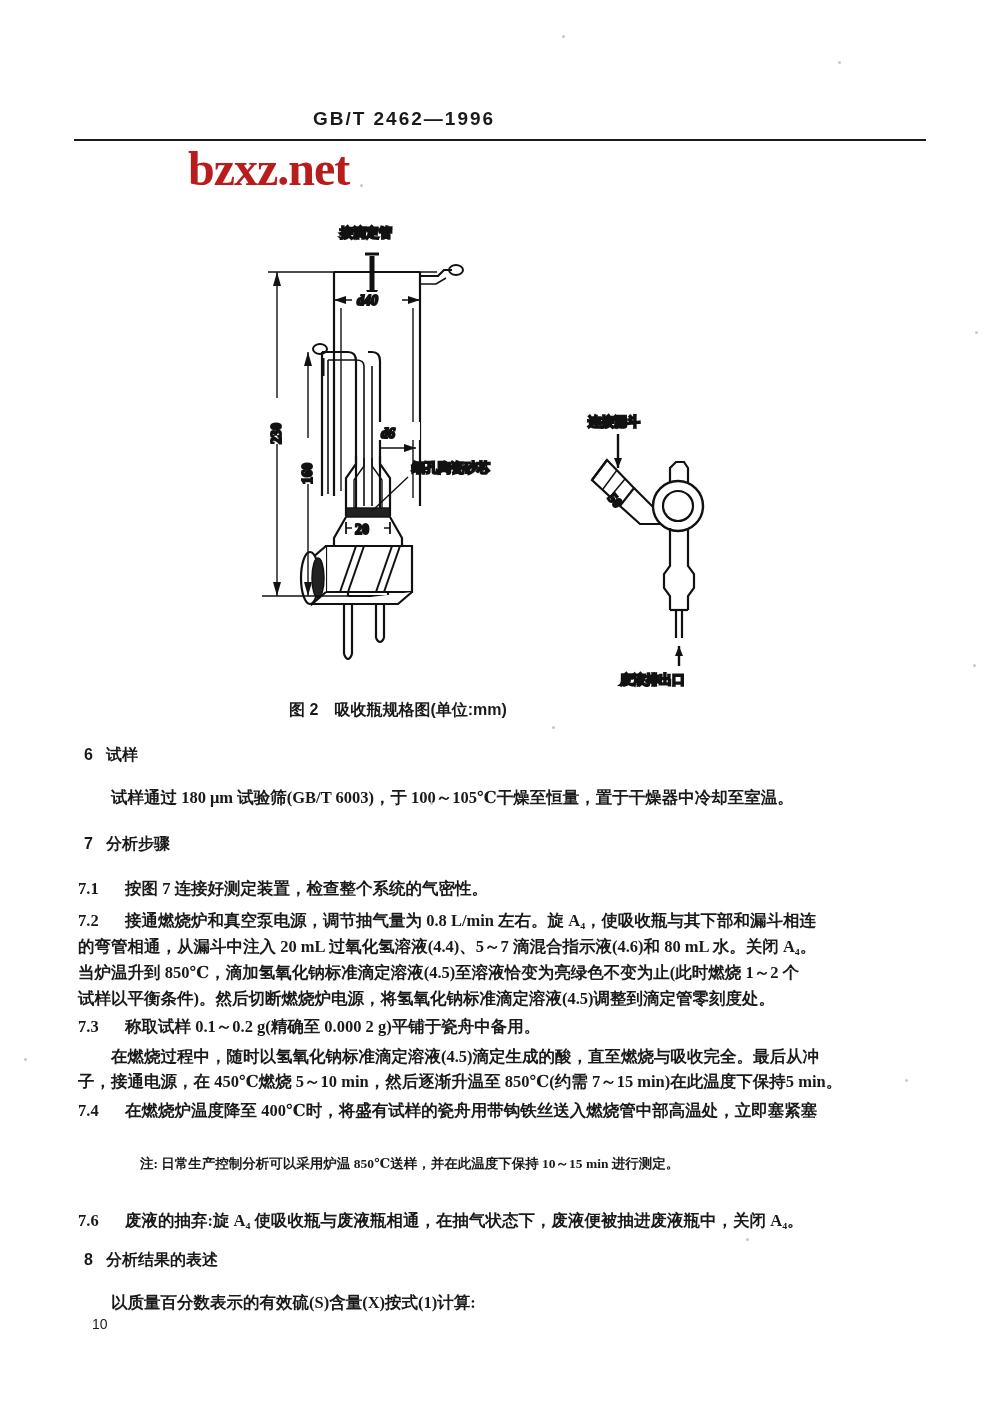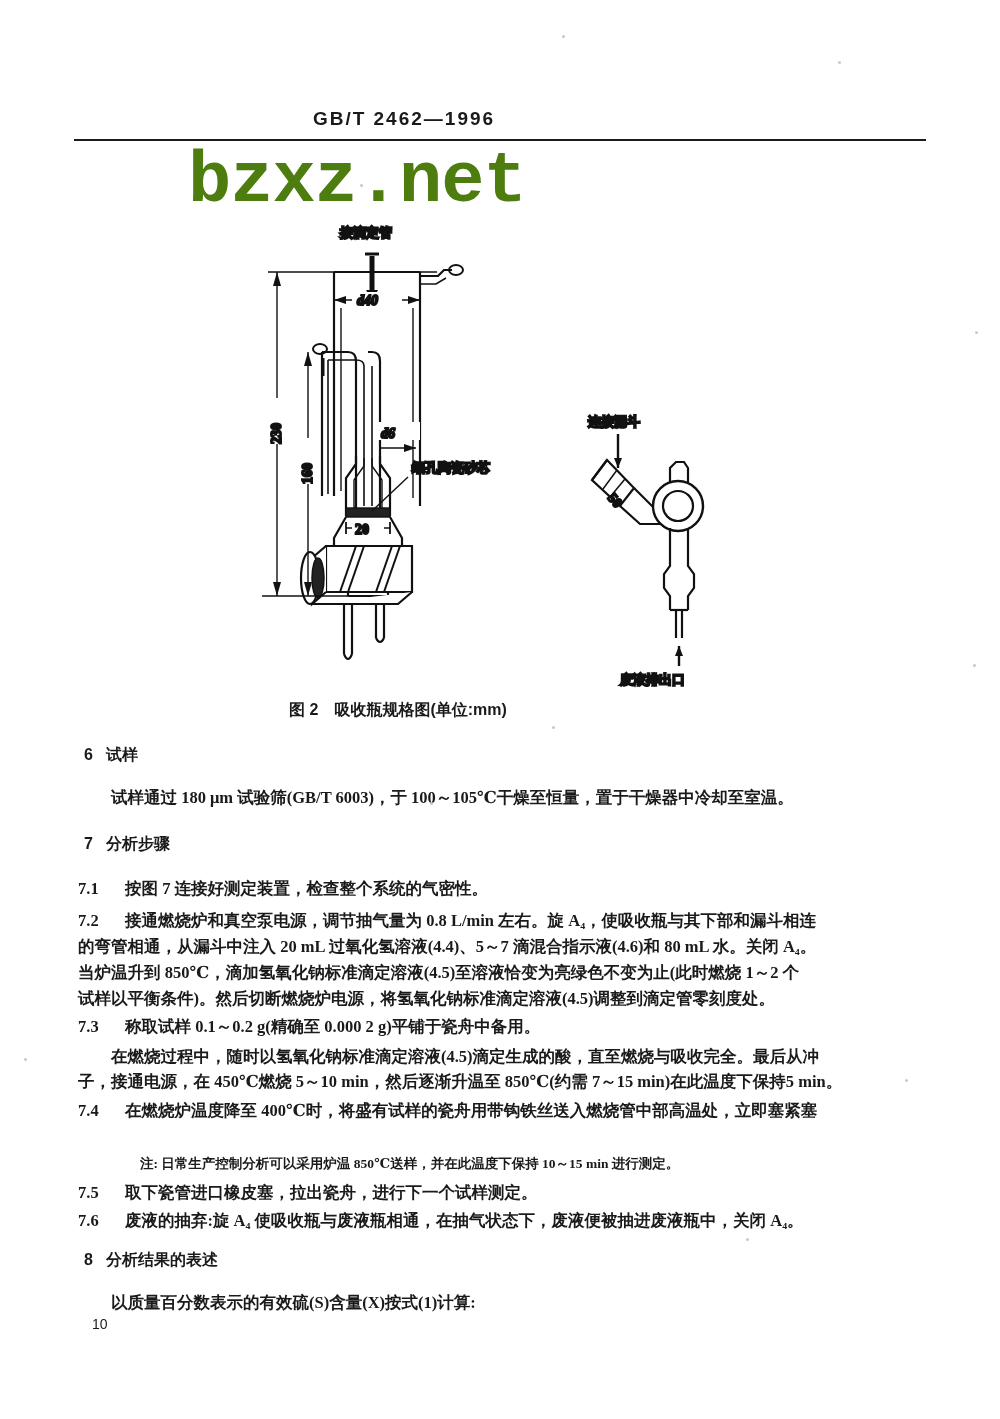--- a/index.html
+++ b/index.html
@@ -34,25 +34,25 @@
   }
   .hdr-rule {
     position: absolute;
     left: 74px; top: 139px;
     width: 852px; height: 2px;
     background: #1a1a1a;
   }
   .watermark {
     position: absolute;
     left: 188px; top: 141px;
-    font-family: Liberation Mono, monospace;
-    font-weight: bold;
-    font-size: 72px;
+    font-family: Liberation Serif, serif;
+    font-weight: bold;
+    font-size: 48px;
     letter-spacing: -1px;
-    color: #4d7c0f;
+    color: #b91c1c;
     user-select: none;
     white-space: nowrap;
   }
 
   
   .figure { position: absolute; left: 0; top: 206px; width: 1000px; height: 500px; }
   .fig-cap {
     position: absolute;
     top: 700px; left: 0; width: 796px;
     text-align: center;
@@ -296,23 +296,20 @@
   <div class="para" style="top:1071px;">
     <span>子，接通电源，在 450℃燃烧 5～10 min，然后逐渐升温至 850℃(约需 7～15 min)在此温度下保持5 min。</span>
   </div>
 
   <div class="para" style="top:1046px;">
     <span class="ind"></span><span>在燃烧过程中，随时以氢氧化钠标准滴定溶液(4.5)滴定生成的酸，直至燃烧与吸收完全。最后从冲</span>
   </div>
 
   <div class="note" style="left:140px; top:1155px;text-align:center;">注: 日常生产控制分析可以采用炉温 850℃送样，并在此温度下保持 10～15 min 进行测定。</div>
 
-  <div class="para" style="top:1182px;">
-    <span class="lbl">7.5</span><span>取下瓷管进口橡皮塞，拉出瓷舟，进行下一个试样测定。</span>
-  </div>
   <div class="para" style="top:1210px;">
     <span class="lbl">7.6</span><span>废液的抽弃:旋 A₄ 使吸收瓶与废液瓶相通，在抽气状态下，废液便被抽进废液瓶中，关闭 A₄。</span>
   </div>
 
   <div class="sec-head" style="left:84px; top:1250px;">
     <span class="num">8</span><span>分析结果的表述</span>
   </div>
   <div class="para" style="top:1292px;">
     <span class="ind"></span><span>以质量百分数表示的有效硫(S)含量(X)按式(1)计算:</span>
   </div>

